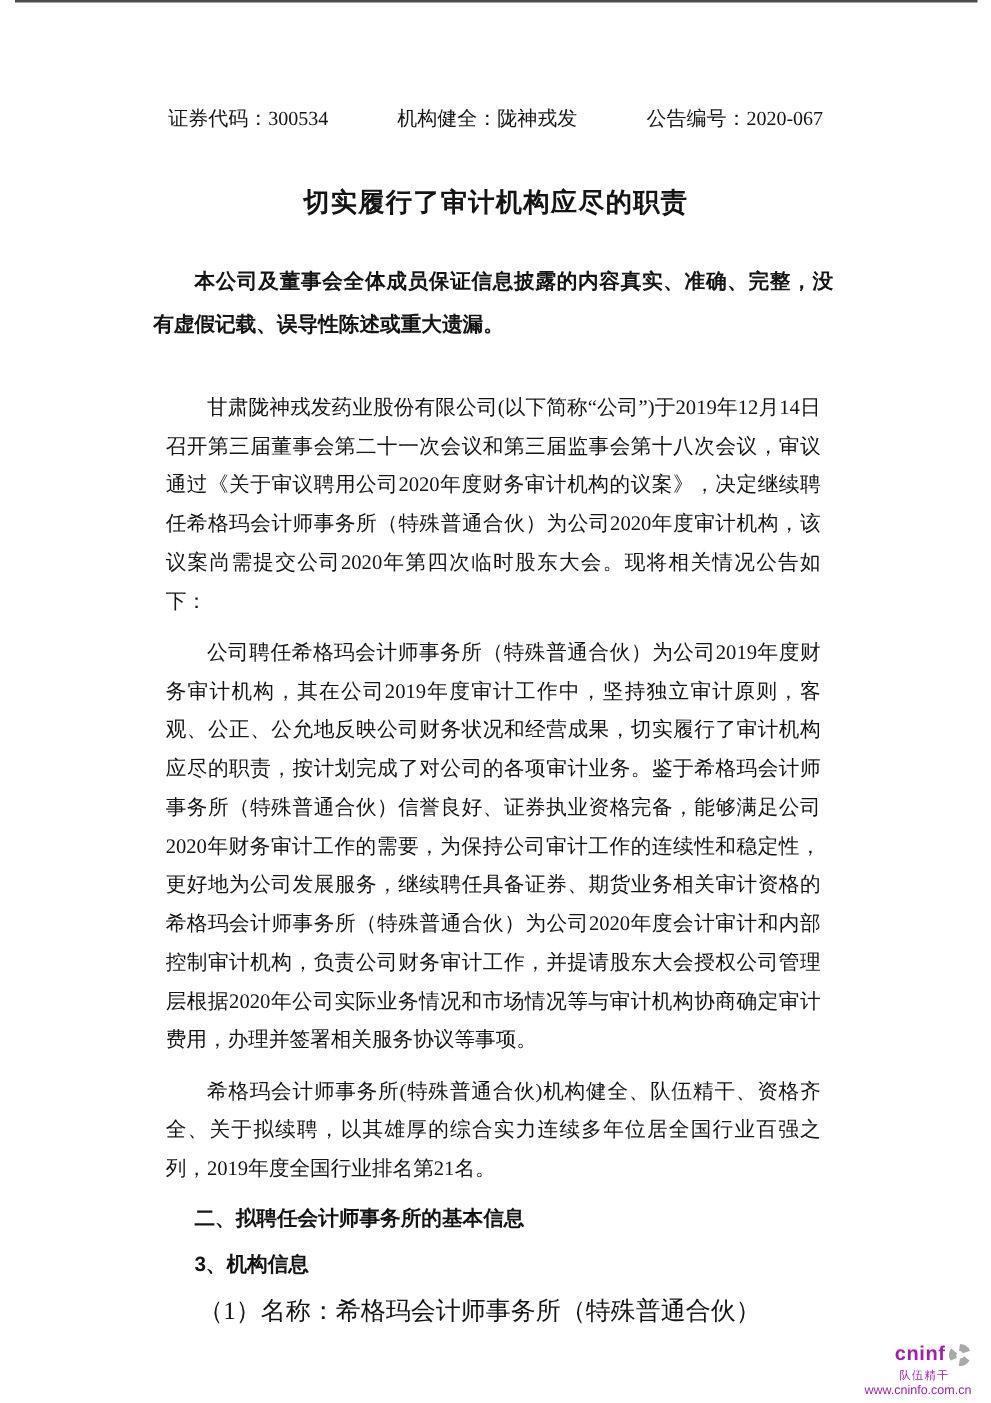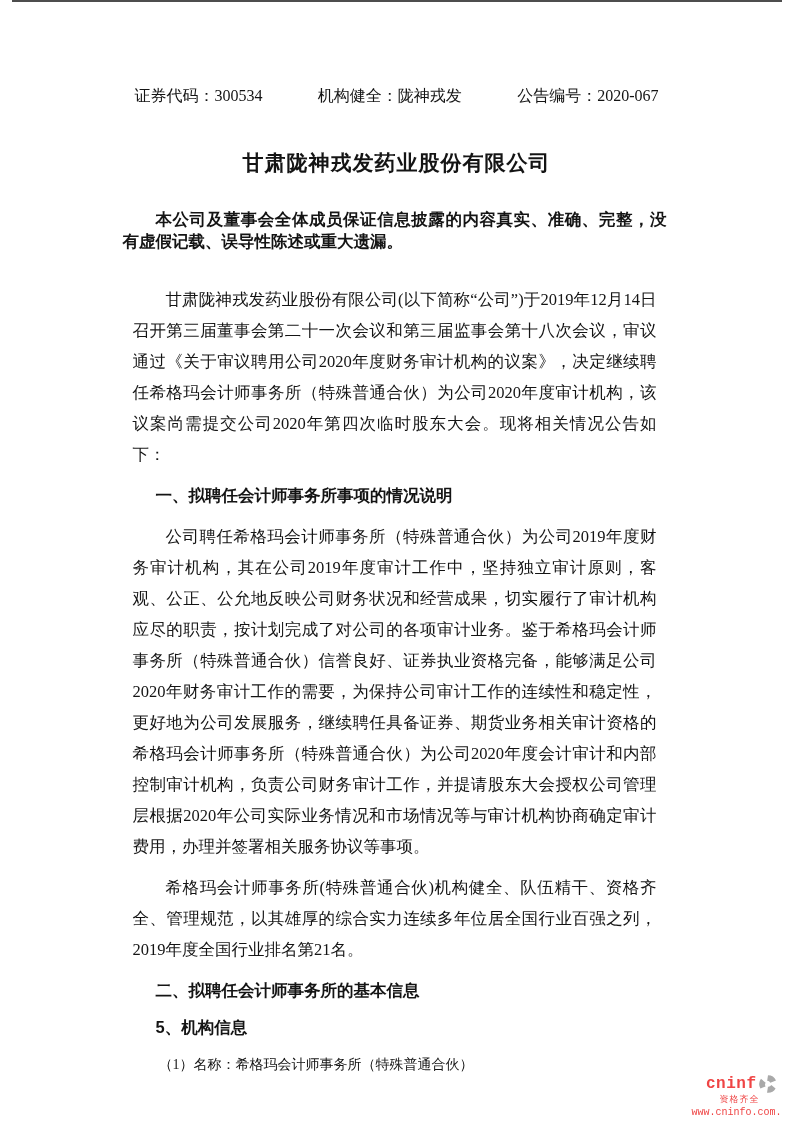--- a/index.html
+++ b/index.html
@@ -32,21 +32,21 @@
     letter-spacing:1px;
   }
   .content{
     margin:0 115px 0 111px;
     text-align:justify;
   }
   .notice{
     margin:24px 0 16px 0;
     font-weight:bold;
     font-size:16.5px;
-    line-height:22px;
+    line-height:35px;
     text-indent:33px;
     font-family:"Liberation Sans","DejaVu Sans",sans-serif;
   }
   .para{
     margin:10px;
     font-size:16.5px;
     line-height:31px;
     text-indent:33px;
   }
   .para.first{margin-top:32px;}
@@ -61,33 +61,33 @@
   .sub-heading{
     margin:6px 0 0 0;
     font-size:16.5px;
     line-height:31px;
     font-weight:bold;
     text-indent:33px;
     font-family:"Liberation Sans","DejaVu Sans",sans-serif;
   }
   .info-item{
     margin:6px 0 0 0;
-    font-size:14px;
+    font-size:20px;
     line-height:31px;
     text-indent:36px;
   }
   .cninfo-logo{
     position:absolute;
     right:4px;
     top:1072px;
     width:86px;
-    color:#ef4444;
+    color:#a21caf;
     text-align:right;
     line-height:1;
-    font-family:Liberation Mono, monospace;
+    font-family:Liberation Sans, sans-serif;
   }
   .cninfo-row1{
     display:flex;
     align-items:center;
     justify-content:flex-end;
     gap:1px;
   }
   .cninfo-wordmark{
     font-weight:bold;
     font-size:16px;
@@ -110,49 +110,48 @@
 
 <div class="page">
 
   <div class="doc-header">
     <span>证券代码：300534</span>
     <span>机构健全：陇神戎发</span>
     <span>公告编号：2020-067</span>
   </div>
 
   <h1 class="doc-title">
-    <div>甘肃陇神戎发药业股份有限公司</div>
+    <div>切实履行了审计机构应尽的职责</div>
   </h1>
 
   <div class="content">
     <p class="notice">本公司及董事会全体成员保证信息披露的内容真实、准确、完整，没有虚假记载、误导性陈述或重大遗漏。</p>
 
     <p class="para first">甘肃陇神戎发药业股份有限公司(以下简称“公司”)于2019年12月14日召开第三届董事会第二十一次会议和第三届监事会第十八次会议，审议通过《关于审议聘用公司2020年度财务审计机构的议案》，决定继续聘任希格玛会计师事务所（特殊普通合伙）为公司2020年度审计机构，该议案尚需提交公司2020年第四次临时股东大会。现将相关情况公告如下：</p>
 
-    <h2 class="sec-heading">一、拟聘任会计师事务所事项的情况说明</h2>
 
     <p class="para">公司聘任希格玛会计师事务所（特殊普通合伙）为公司2019年度财务审计机构，其在公司2019年度审计工作中，坚持独立审计原则，客观、公正、公允地反映公司财务状况和经营成果，切实履行了审计机构应尽的职责，按计划完成了对公司的各项审计业务。鉴于希格玛会计师事务所（特殊普通合伙）信誉良好、证券执业资格完备，能够满足公司2020年财务审计工作的需要，为保持公司审计工作的连续性和稳定性，更好地为公司发展服务，继续聘任具备证券、期货业务相关审计资格的希格玛会计师事务所（特殊普通合伙）为公司2020年度会计审计和内部控制审计机构，负责公司财务审计工作，并提请股东大会授权公司管理层根据2020年公司实际业务情况和市场情况等与审计机构协商确定审计费用，办理并签署相关服务协议等事项。</p>
 
-    <p class="para">希格玛会计师事务所(特殊普通合伙)机构健全、队伍精干、资格齐全、管理规范，以其雄厚的综合实力连续多年位居全国行业百强之列，2019年度全国行业排名第21名。</p>
+    <p class="para">希格玛会计师事务所(特殊普通合伙)机构健全、队伍精干、资格齐全、关于拟续聘，以其雄厚的综合实力连续多年位居全国行业百强之列，2019年度全国行业排名第21名。</p>
 
     <h2 class="sec-heading">二、拟聘任会计师事务所的基本信息</h2>
 
-    <h3 class="sub-heading">5、机构信息</h3>
+    <h3 class="sub-heading">3、机构信息</h3>
 
     <p class="info-item">（1）名称：希格玛会计师事务所（特殊普通合伙）</p>
   </div>
 
   <div class="cninfo-logo">
     <div class="cninfo-row1">
       <span class="cninfo-wordmark">cninf</span>
       <svg class="cninfo-swirl" width="20" height="20" viewBox="0 0 24 24">
         <g fill="#a9a9a9">
           <path d="M12 1.5 A10.5 10.5 0 0 1 21.6 7.8 L14.8 10.4 A4.2 4.2 0 0 0 11 8 Z"></path>
           <path d="M12 1.5 A10.5 10.5 0 0 1 21.6 7.8 L14.8 10.4 A4.2 4.2 0 0 0 11 8 Z" transform="rotate(120 12 12)"></path>
           <path d="M12 1.5 A10.5 10.5 0 0 1 21.6 7.8 L14.8 10.4 A4.2 4.2 0 0 0 11 8 Z" transform="rotate(240 12 12)"></path>
         </g>
       </svg>
     </div>
-    <div class="cninfo-cn">资格齐全</div>
+    <div class="cninfo-cn">队伍精干</div>
     <div class="cninfo-url">www.cninfo.com.cn</div>
   </div>
 
 </div>
 
 </body></html>

